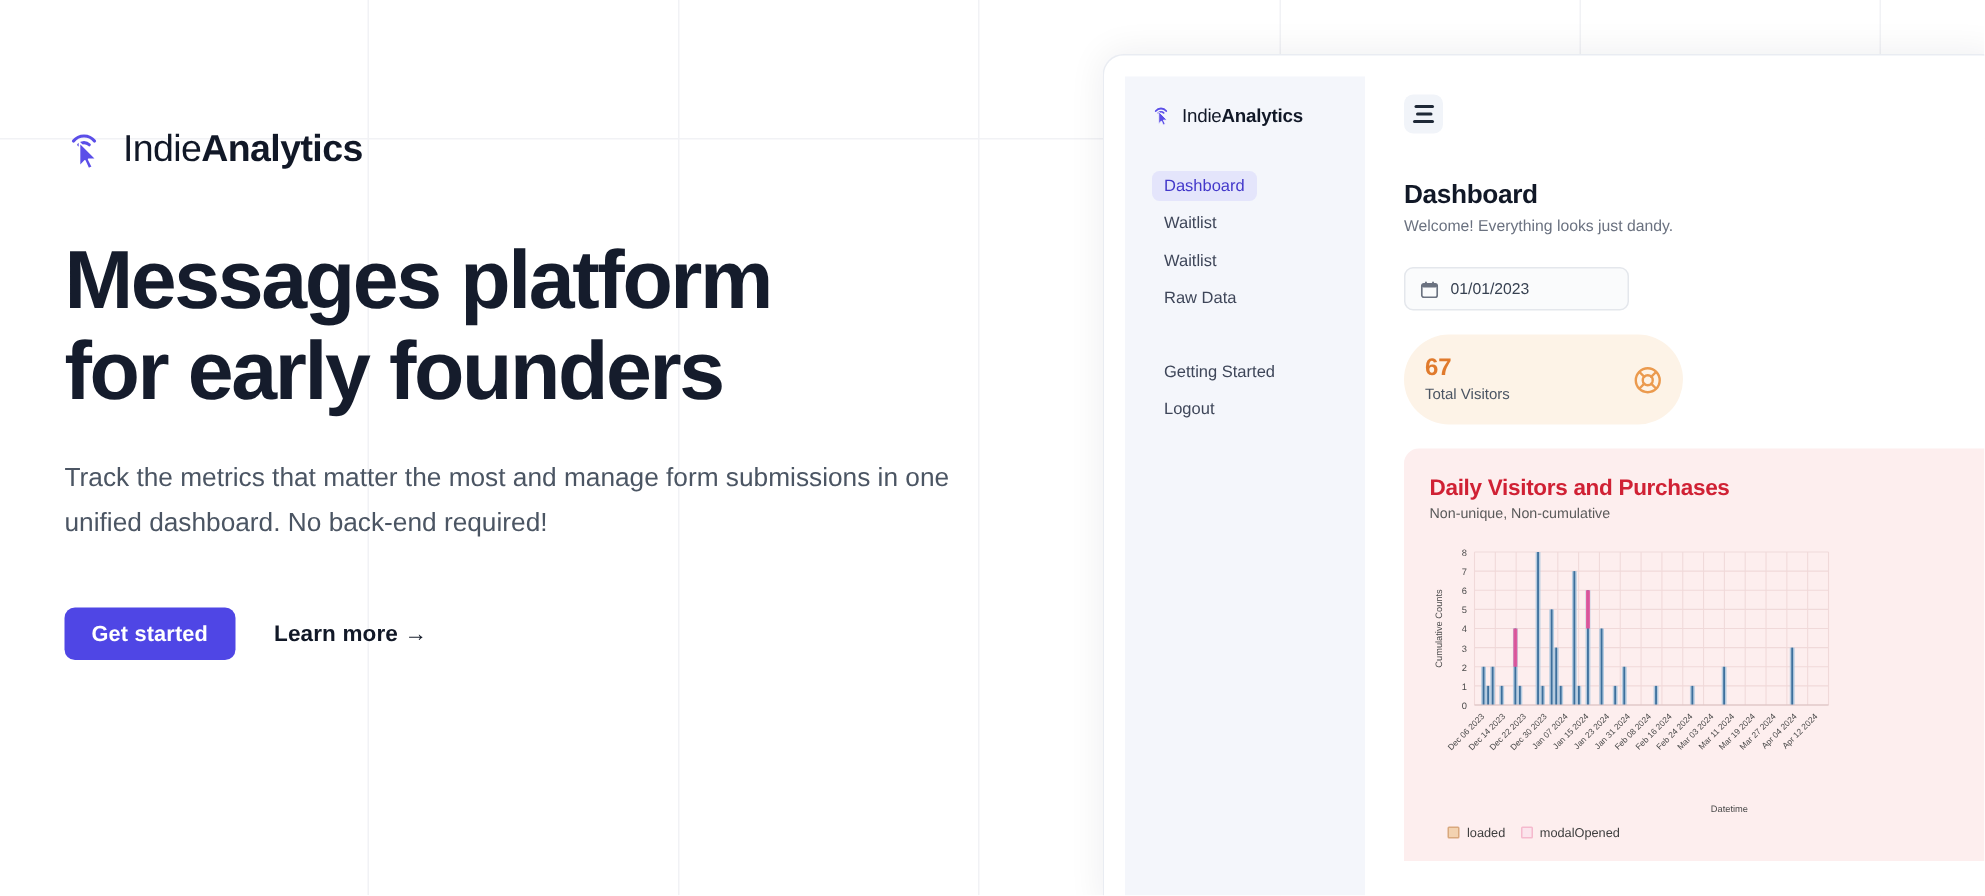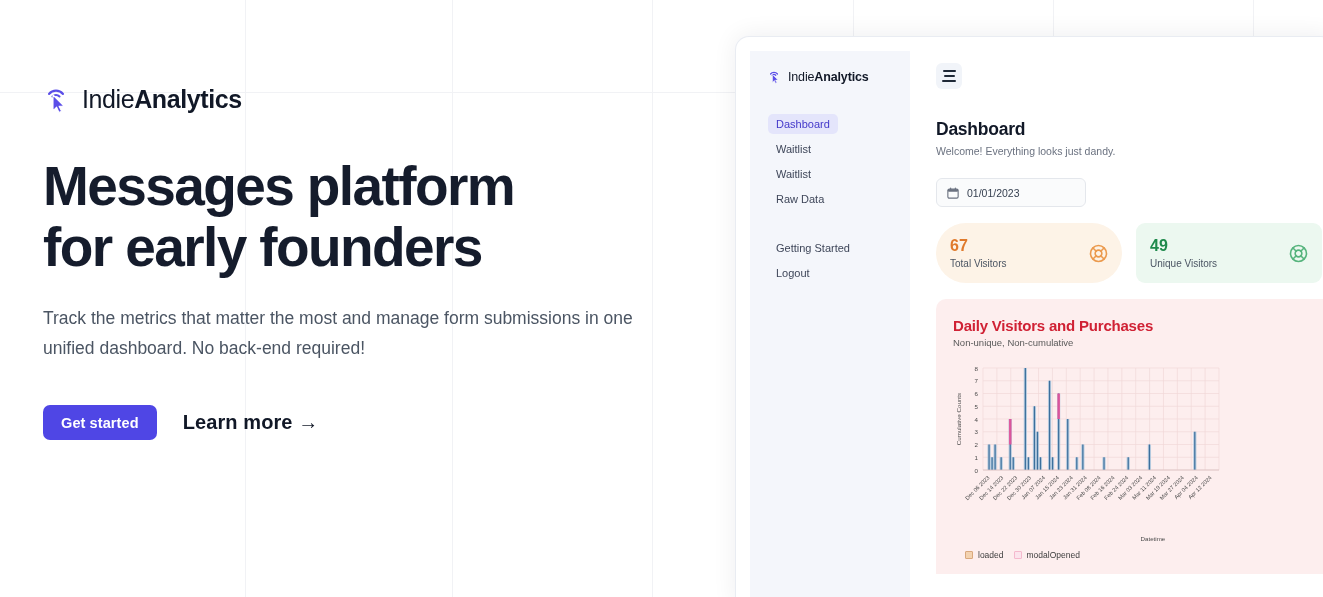--- a/index.html
+++ b/index.html
@@ -40,21 +40,21 @@
   }
 
   .cta-row { position: absolute; left: 43px; top: 405px; display: flex; align-items: center; gap: 26px; }
   .btn-primary {
     background: #4f46e5; color: #fff; border: none; cursor: pointer;
     font-family: inherit; font-size: 14.5px; font-weight: 700;
     padding: 0 18px; height: 35px; border-radius: 7px; letter-spacing: 0.1px;
   }
   .btn-link {
     background: none; border: none; cursor: pointer; font-family: inherit;
-    font-size: 20px; font-weight: 600; color: #111827; letter-spacing: 0.1px; padding: 0;
+    font-size: 15px; font-weight: 600; color: #111827; letter-spacing: 0.1px; padding: 0;
   }
 
   
   .mock {
     position: absolute; left: 735px; top: 36px; width: 600px; height: 570px;
     background: #ffffff;
     border-radius: 14px 14px 0 0;
     border: 1px solid #e9ecf2;
     border-bottom: none;
     box-shadow: 0 -1px 24px rgba(16,24,40,0.07);
@@ -242,33 +242,20 @@
             <div class="stat orange">
               <div>
                 <div class="stat-num">67</div>
                 <div class="stat-lbl">Total Visitors</div>
               </div>
               <span class="stat-ico">
                 <svg viewBox="0 0 20 20" width="19" height="19" aria-hidden="true">
                   <circle cx="10" cy="10" r="8.4" fill="none" stroke="#eb9a4e" stroke-width="1.7"></circle>
                   <circle cx="10" cy="10" r="3.5" fill="none" stroke="#eb9a4e" stroke-width="1.7"></circle>
                   <path d="M4.2 4.2 L7.6 7.6 M15.8 4.2 L12.4 7.6 M4.2 15.8 L7.6 12.4 M15.8 15.8 L12.4 12.4" stroke="#eb9a4e" stroke-width="1.7" stroke-linecap="round"></path>
-                </svg>
-              </span>
-            </div>
-            <div class="stat green">
-              <div>
-                <div class="stat-num">49</div>
-                <div class="stat-lbl">Unique Visitors</div>
-              </div>
-              <span class="stat-ico">
-                <svg viewBox="0 0 20 20" width="19" height="19" aria-hidden="true">
-                  <circle cx="10" cy="10" r="8.4" fill="none" stroke="#56b47d" stroke-width="1.7"></circle>
-                  <circle cx="10" cy="10" r="3.5" fill="none" stroke="#56b47d" stroke-width="1.7"></circle>
-                  <path d="M4.2 4.2 L7.6 7.6 M15.8 4.2 L12.4 7.6 M4.2 15.8 L7.6 12.4 M15.8 15.8 L12.4 12.4" stroke="#56b47d" stroke-width="1.7" stroke-linecap="round"></path>
                 </svg>
               </span>
             </div>
           </div>
 
           <div class="chart-card">
             <div class="chart-title">Daily Visitors and Purchases</div>
             <div class="chart-subtitle">Non-unique, Non-cumulative</div>
 
             <div class="plot-wrap">

